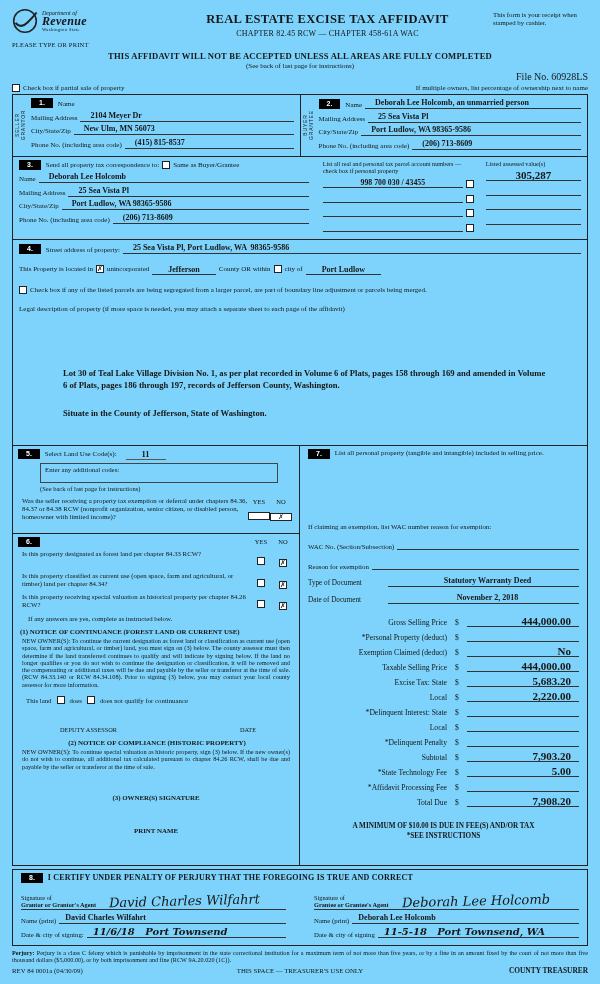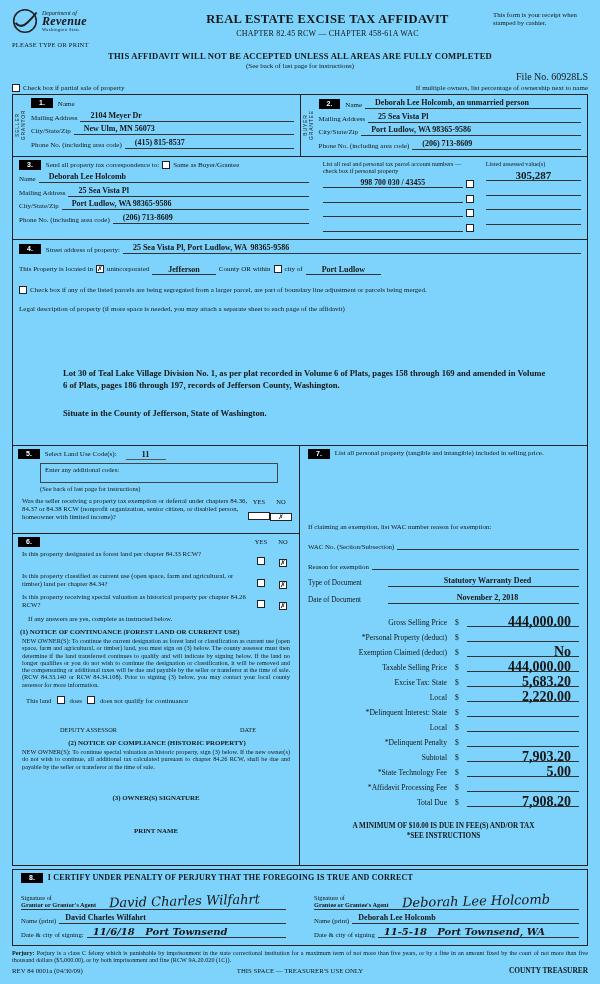--- a/index.html
+++ b/index.html
@@ -97,21 +97,21 @@
 .s7-frow{display:flex;align-items:flex-end;margin-top:9px}
 .s7-frow .flbl{font-size:6.9px}
 .s7-frow .fval{padding-left:4px;text-align:center}
 .doc-row{display:flex;align-items:flex-end;margin-top:6px}
 .doc-row .flbl{font-size:7.2px;width:80px}
 .doc-row .fval{text-align:center}
 .money{margin-top:8px}
 .mrow{display:flex;align-items:flex-end;margin-top:5px}
 .mlabel{flex:1;text-align:right;font-size:7.6px;padding-right:8px;white-space:nowrap}
 .mdollar{width:12px;font-size:7.6px;flex:none}
-.mval{width:112px;flex:none;border-bottom:1px solid #333;text-align:right;font-weight:bold;font-size:14px;line-height:9.5px;padding-right:8px;height:10px}
+.mval{width:112px;flex:none;border-bottom:1px solid #333;text-align:right;font-weight:bold;font-size:11px;line-height:9.5px;padding-right:8px;height:10px}
 .min-note{text-align:center;font-weight:bold;font-size:7.2px;margin-top:15px}
 .see-instr{text-align:center;font-weight:bold;font-size:7.2px;margin-top:2px}
 
 
 .sec8{border:1px solid #222;margin-top:3px;padding:3px 8px 7px}
 .s8-head{display:flex;align-items:center}
 .certify{flex:1;text-align:left;font-weight:bold;font-size:8px;letter-spacing:.2px}
 .s8-cols{display:flex;gap:28px;margin-top:4px}
 .s8-col{flex:1;min-width:0}
 .sig-row{display:flex;align-items:flex-end;border-bottom:1px solid #333;min-height:23px;padding-bottom:1px}

